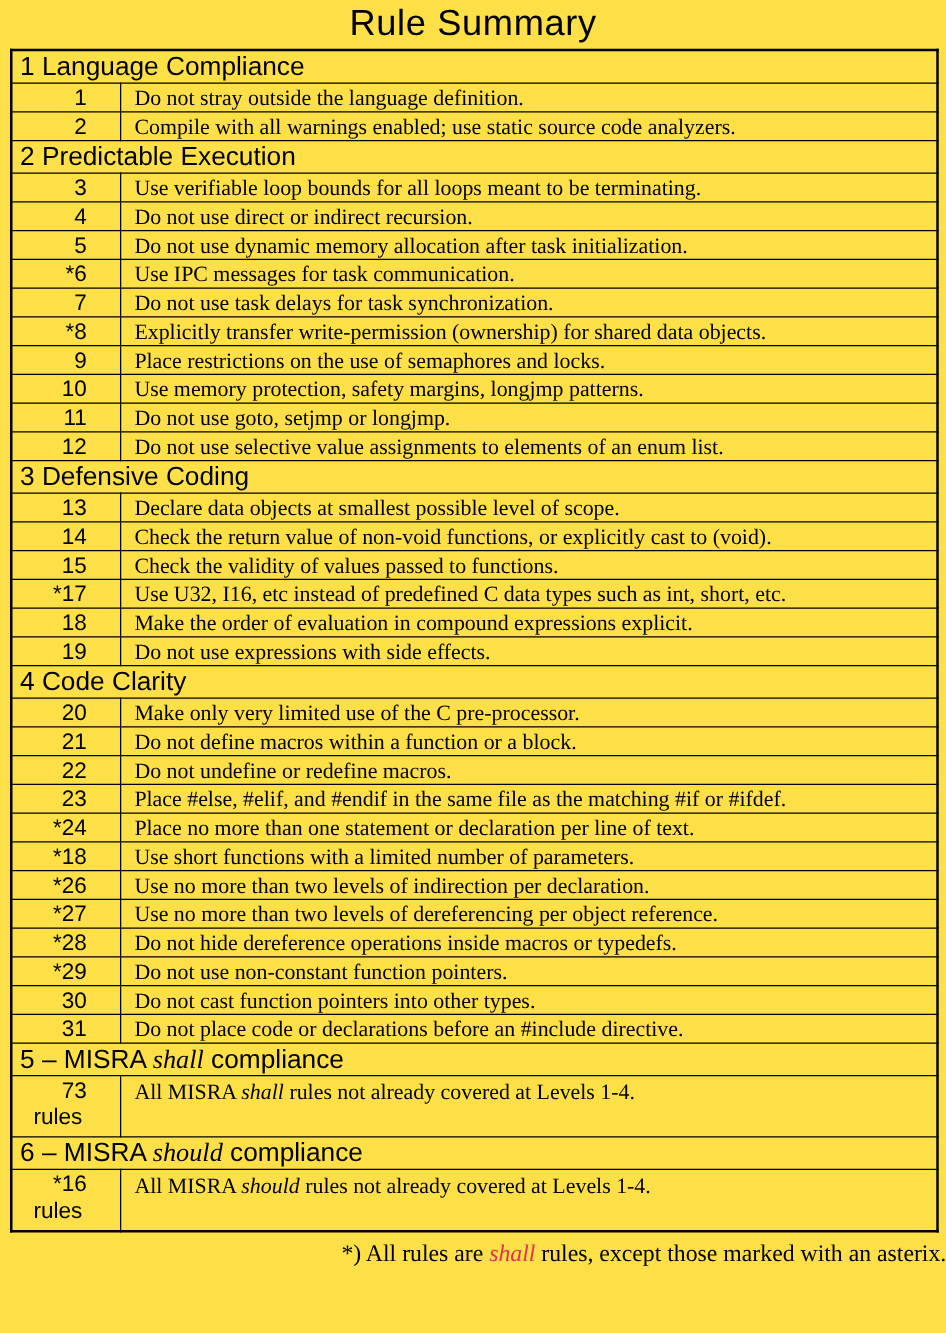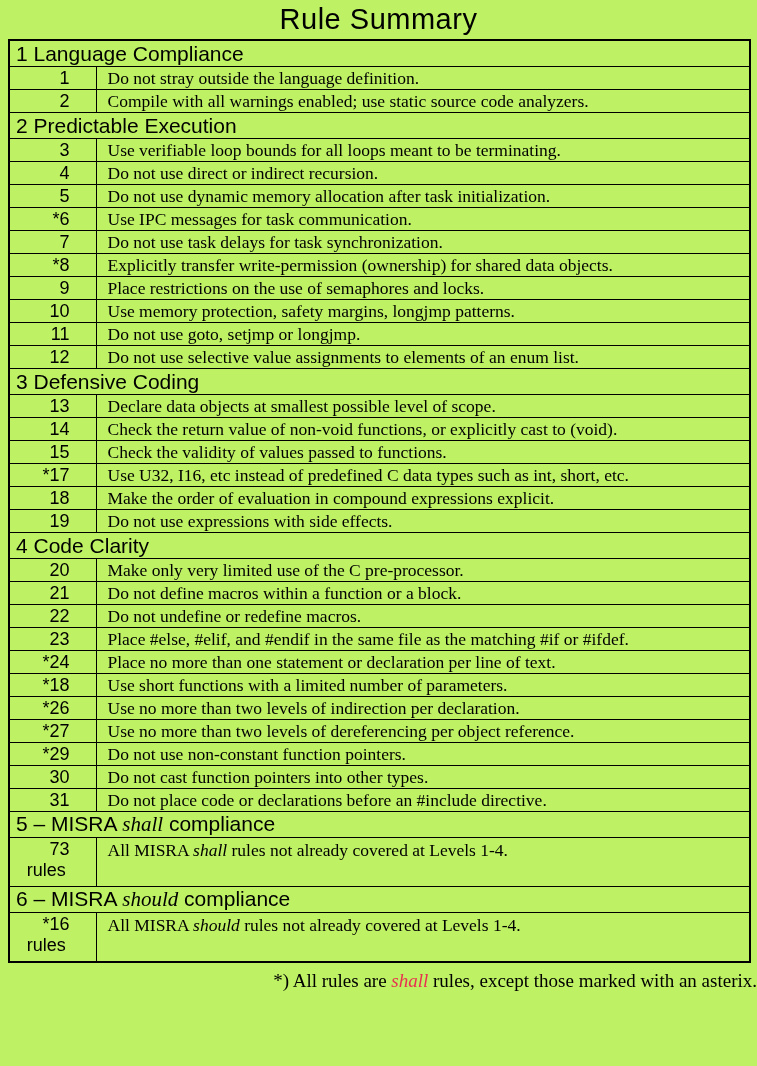--- a/index.html
+++ b/index.html
@@ -4,21 +4,21 @@
 <style>
   html, body {
     margin: 0;
     padding: 0;
     background: #ffffff;
   }
   .page {
     position: relative;
     width: 757px;
     height: 1066px;
-    background: #bef264;
+    background: #fde047;
     overflow: hidden;
     font-family: "Liberation Sans", sans-serif;
     color: #000000;
   }
   .title {
     margin: 0;
     padding-top: 3px;
     height: 36px;
     text-align: center;
     font-family: "Liberation Sans", sans-serif;
@@ -225,20 +225,24 @@
         </tr>
         <tr class="rule-row">
           <td class="num-cell"><span>*26</span></td>
           <td class="text-cell"><span>Use no more than two levels of indirection per declaration.</span></td>
         </tr>
         <tr class="rule-row">
           <td class="num-cell"><span>*27</span></td>
           <td class="text-cell"><span>Use no more than two levels of dereferencing per object reference.</span></td>
         </tr>
         <tr class="rule-row">
+          <td class="num-cell"><span>*28</span></td>
+          <td class="text-cell"><span>Do not hide dereference operations inside macros or typedefs.</span></td>
+        </tr>
+        <tr class="rule-row">
           <td class="num-cell"><span>*29</span></td>
           <td class="text-cell"><span>Do not use non-constant function pointers.</span></td>
         </tr>
         <tr class="rule-row">
           <td class="num-cell"><span>30</span></td>
           <td class="text-cell"><span>Do not cast function pointers into other types.</span></td>
         </tr>
         <tr class="rule-row">
           <td class="num-cell"><span>31</span></td>
           <td class="text-cell"><span>Do not place code or declarations before an #include directive.</span></td>

